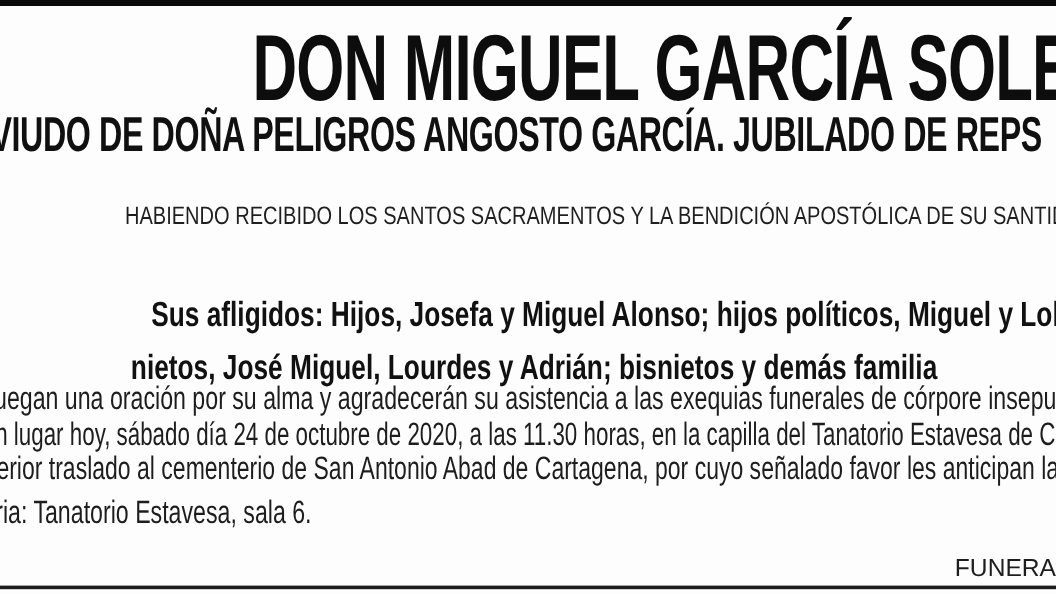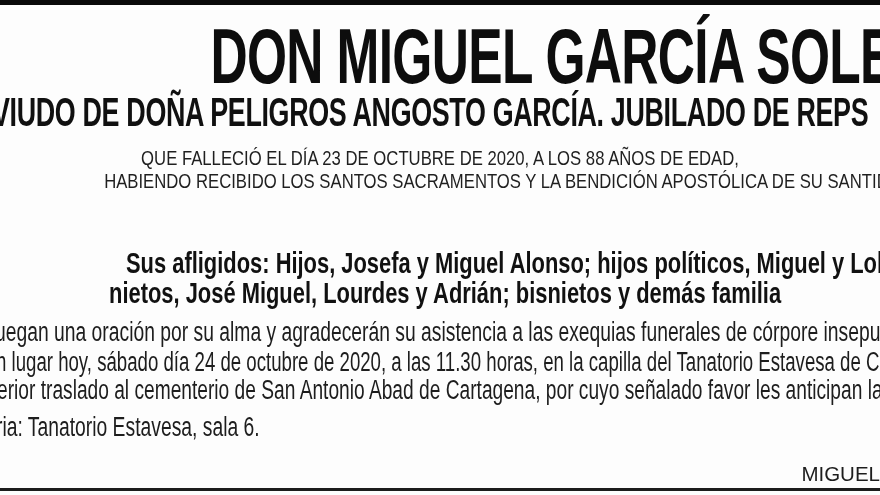--- a/index.html
+++ b/index.html
@@ -54,47 +54,44 @@
   <div class="top-bar"></div>
 
   <div class="row" style="top:17px">
     <span class="t title">DON MIGUEL GARCÍA SOLER</span>
   </div>
 
   <div class="rowL" style="top:92px; left:-8px">
     <span class="t subtitle">VIUDO DE DOÑA PELIGROS ANGOSTO GARCÍA. JUBILADO DE REPS</span>
   </div>
 
-  <div class="row" style="top:147px">
-    <span class="t death">QUE FALLECIÓ EL DÍA 23 DE OCTUBRE DE 2020, A LOS 88 AÑOS DE EDAD,</span>
-  </div>
   <div class="row" style="top:170px">
     <span class="t death">HABIENDO RECIBIDO LOS SANTOS SACRAMENTOS Y LA BENDICIÓN APOSTÓLICA DE SU SANTIDAD</span>
   </div>
 
 
   <div class="row" style="top:249px">
     <span class="t family">Sus afligidos: Hijos, Josefa y Miguel Alonso; hijos políticos, Miguel y Lola;</span>
   </div>
-  <div class="row" style="top:279px">
+  <div class="row" style="top:293px">
     <span class="t family">nietos, José Miguel, Lourdes y Adrián; bisnietos y demás familia</span>
   </div>
 
   <div class="rowL" style="top:319px; left:-5px">
     <span class="t para" style="transform:scaleX(0.715)">uegan una oración por su alma y agradecerán su asistencia a las exequias funerales de córpore insepul</span>
   </div>
   <div class="rowL" style="top:349px; left:-4px">
     <span class="t para" style="transform:scaleX(0.69)">n lugar hoy, sábado día 24 de octubre de 2020, a las 11.30 horas, en la capilla del Tanatorio Estavesa de C</span>
   </div>
   <div class="rowL" style="top:377px; left:-3px">
     <span class="t para" style="transform:scaleX(0.71)">erior traslado al cementerio de San Antonio Abad de Cartagena, por cuyo señalado favor les anticipan la</span>
   </div>
   <div class="rowL" style="top:414px; left:-4px">
     <span class="t para" style="transform:scaleX(0.715)">ria: Tanatorio Estavesa, sala 6.</span>
   </div>
 
   <div class="rowR" style="top:464px">
-    <span class="t funer">MIGUEL</span>
+    <span class="t funer">FUNERA</span>
   </div>
 
   <div class="bottom-rule"></div>
 
 </div>
 
 </body></html>

